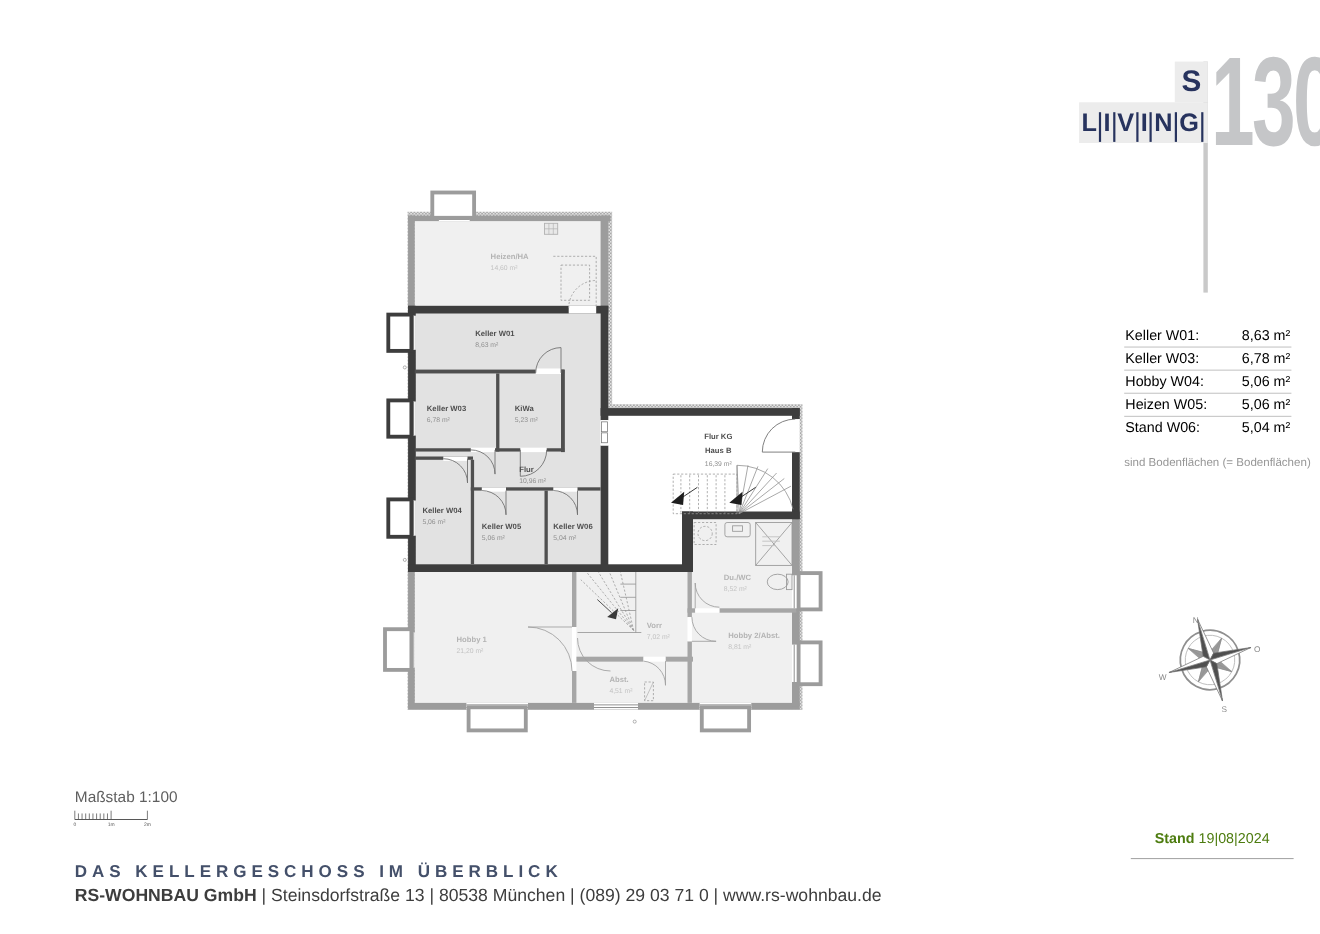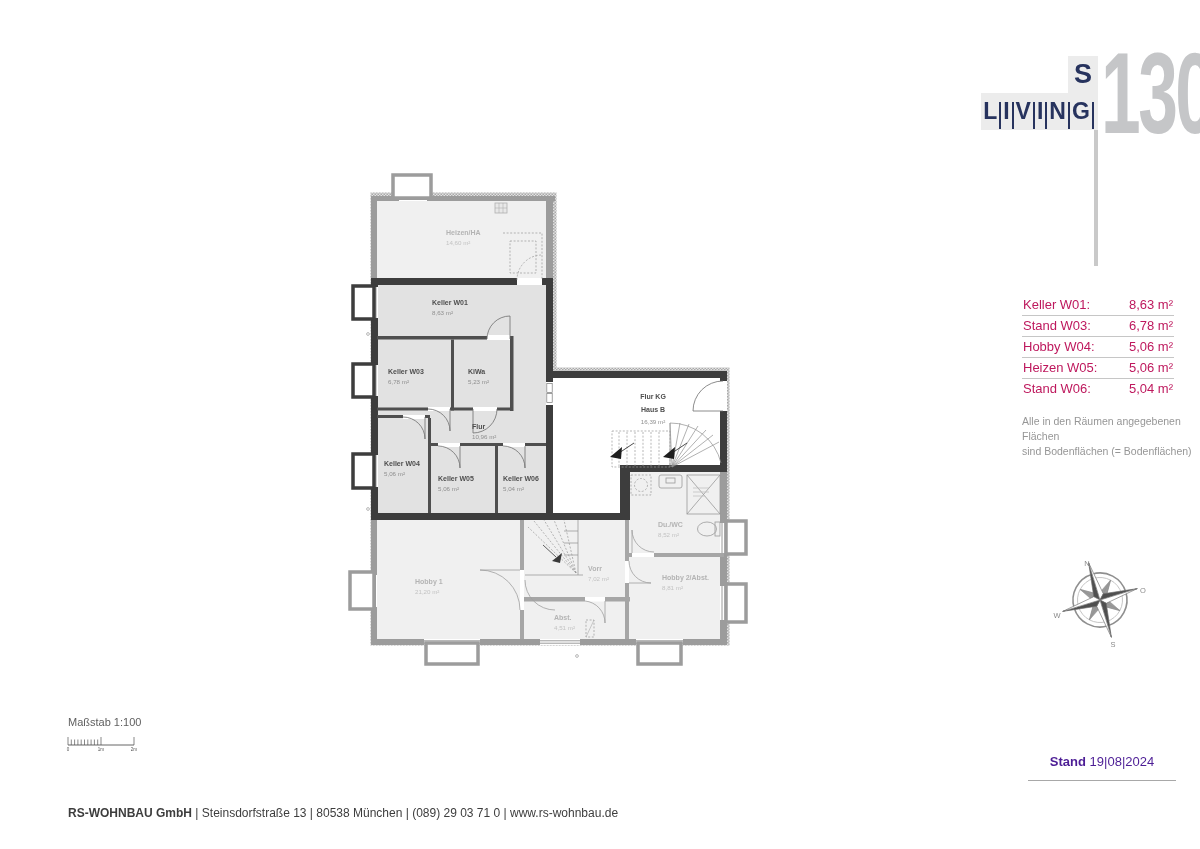--- a/index.html
+++ b/index.html
@@ -11,35 +11,35 @@
   #logo-s-box{position:absolute;left:1068px;top:56px;width:30px;height:37px;background:#ececec;
     display:flex;align-items:center;justify-content:center;color:#27335e;font-weight:bold;font-size:27px;}
   #logo-living-box{position:absolute;left:981px;top:93px;width:117px;height:37px;background:#ececec;
     display:flex;align-items:center;justify-content:center;}
   .logo-letter{color:#27335e;font-weight:bold;font-size:23px;line-height:1;}
   .logo-bar{display:inline-block;width:2px;height:27px;background:#27335e;margin:0 2px;transform:translateY(4px);}
   #logo-number{position:absolute;left:1101px;top:36px;font-size:115px;font-weight:bold;line-height:1;
     color:#c5c6c8;transform:scaleX(0.62);transform-origin:left top;letter-spacing:-4px;}
 
   
-  #legend{position:absolute;left:1022px;top:295px;width:152px;color:#be185d;font-size:13px;text-align:center;}
+  #legend{position:absolute;left:1022px;top:295px;width:152px;color:#000000;font-size:13px;text-align:center;}
   .legend-row{display:flex;justify-content:space-between;padding:2px 1px 3px 1px;}
   .legend-row + .legend-row{border-top:1px solid #c6c6c6;}
   #legend-note{position:absolute;left:1022px;top:414px;width:170px;font-size:10.5px;color:#969696;line-height:15px;}
 
   
   #stand{position:absolute;left:1028px;top:754px;width:148px;height:26px;border-bottom:1px solid #a8a8a8;
-    text-align:center;font-size:13px;color:#4c1d95;}
+    text-align:center;font-size:13px;color:#4d7c0f;}
   #stand b{font-weight:bold;}
   #footer-title{position:absolute;left:68px;top:784px;font-size:15.5px;letter-spacing:4.5px;color:#44506a;font-weight:600;}
-  #footer-address{position:absolute;left:68px;top:806px;font-size:12px;color:#3d3d3d;}
+  #footer-address{position:absolute;left:68px;top:806px;font-size:16px;color:#3d3d3d;}
   #footer-address b{font-weight:bold;}
 
   
-  #scale-label{position:absolute;left:68px;top:716px;font-size:11px;color:#5f5f5f;}
+  #scale-label{position:absolute;left:68px;top:716px;font-size:14px;color:#5f5f5f;}
   #scalebar{position:absolute;left:66px;top:735px;}
 
   
   #compass{position:absolute;left:1050px;top:550px;}
   .cx-label{font-size:7.5px;fill:#8a8a8a;}
 
   
   #plan{position:absolute;left:340px;top:165px;}
   .wallB{fill:#3d3d3d;}
   .wallG{fill:#9c9c9c;}
@@ -83,38 +83,37 @@
       <span class="logo-bar"></span>
     </div>
   <div id="logo-number">130</div>
 
   <div id="legend">
       <div class="legend-row">
         <span>Keller W01:</span>
         <span>8,63 m²</span>
       </div>
       <div class="legend-row">
-        <span>Stand W03:</span>
+        <span>Keller W03:</span>
         <span>6,78 m²</span>
       </div>
       <div class="legend-row">
         <span>Hobby W04:</span>
         <span>5,06 m²</span>
       </div>
       <div class="legend-row">
         <span>Heizen W05:</span>
         <span>5,06 m²</span>
       </div>
       <div class="legend-row">
         <span>Stand W06:</span>
         <span>5,04 m²</span>
       </div>
     </div>
   <div id="legend-note">
-    <div>Alle in den Räumen angegebenen Flächen</div>
     <div>sind Bodenflächen (= Bodenflächen)</div>
   </div>
 
   <svg id="compass" width="100" height="100" viewBox="0 0 100 100">
     <g transform="rotate(-17 50 50)">
       <circle cx="50" cy="50" r="27" fill="none" stroke="#8f8f8f" stroke-width="1.6"></circle>
       <circle cx="50" cy="50" r="22.5" fill="none" stroke="#bcbcbc" stroke-width="0.8"></circle>
 
       <g fill="#9a9a9a" stroke="#8f8f8f" stroke-width="0.5">
         <polygon points="66,34 50,44 56,50"></polygon>
@@ -151,20 +150,21 @@
 
   <div id="scale-label">Maßstab 1:100</div>
   <svg id="scalebar" width="78" height="20" viewBox="0 0 78 20">
     <path d="M2,10 H68" stroke="#555" stroke-width="0.9" fill="none"></path>
     <path d="M2,2 V10 M5.3,4.5 V10 M8.6,4.5 V10 M11.9,4.5 V10 M15.2,4.5 V10 M18.5,4.5 V10 M21.8,4.5 V10 M25.1,4.5 V10 M28.4,4.5 V10 M31.7,4.5 V10 M35,2 V10 M68,2 V10" stroke="#555" stroke-width="0.7" fill="none"></path>
     <text x="2" y="16" font-size="4.5" fill="#555" text-anchor="middle">0</text>
     <text x="35" y="16" font-size="4.5" fill="#555" text-anchor="middle">1m</text>
     <text x="68" y="16" font-size="4.5" fill="#555" text-anchor="middle">2m</text>
   </svg>
 
+  <div id="footer-title">DAS KELLERGESCHOSS IM ÜBERBLICK</div>
   <div id="footer-address">
     <b>RS-WOHNBAU GmbH</b>
     <span>| Steinsdorfstraße 13 |  80538 München | (089) 29 03 71 0 | www.rs-wohnbau.de</span>
   </div>
 
   <svg id="plan" width="430" height="520" viewBox="0 0 430 520">
     <defs>
       <pattern id="hatch" width="3" height="3" patternUnits="userSpaceOnUse">
         <rect width="3" height="3" fill="#e2e2e2"></rect>
         <rect width="1.5" height="1.5" fill="#a9a9a9"></rect>

